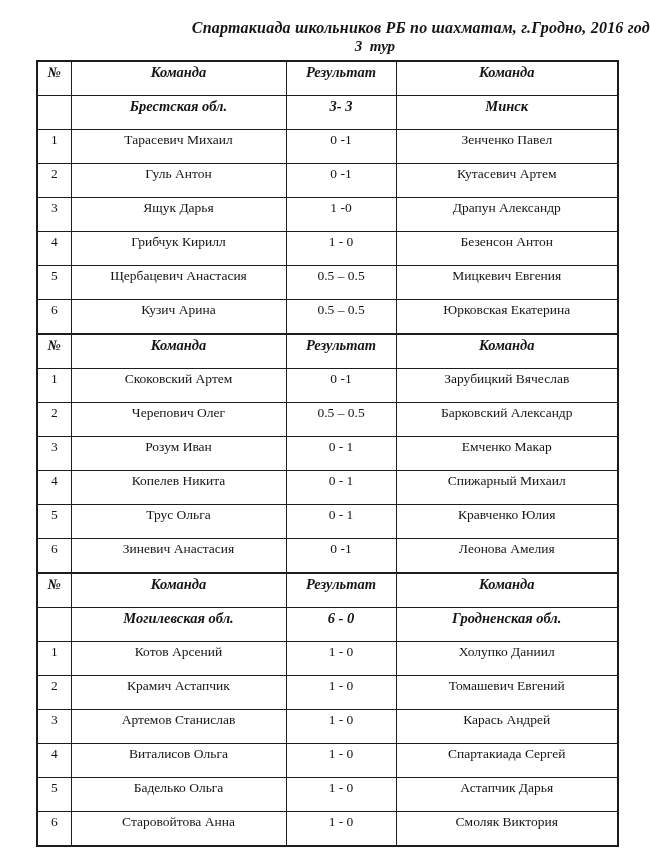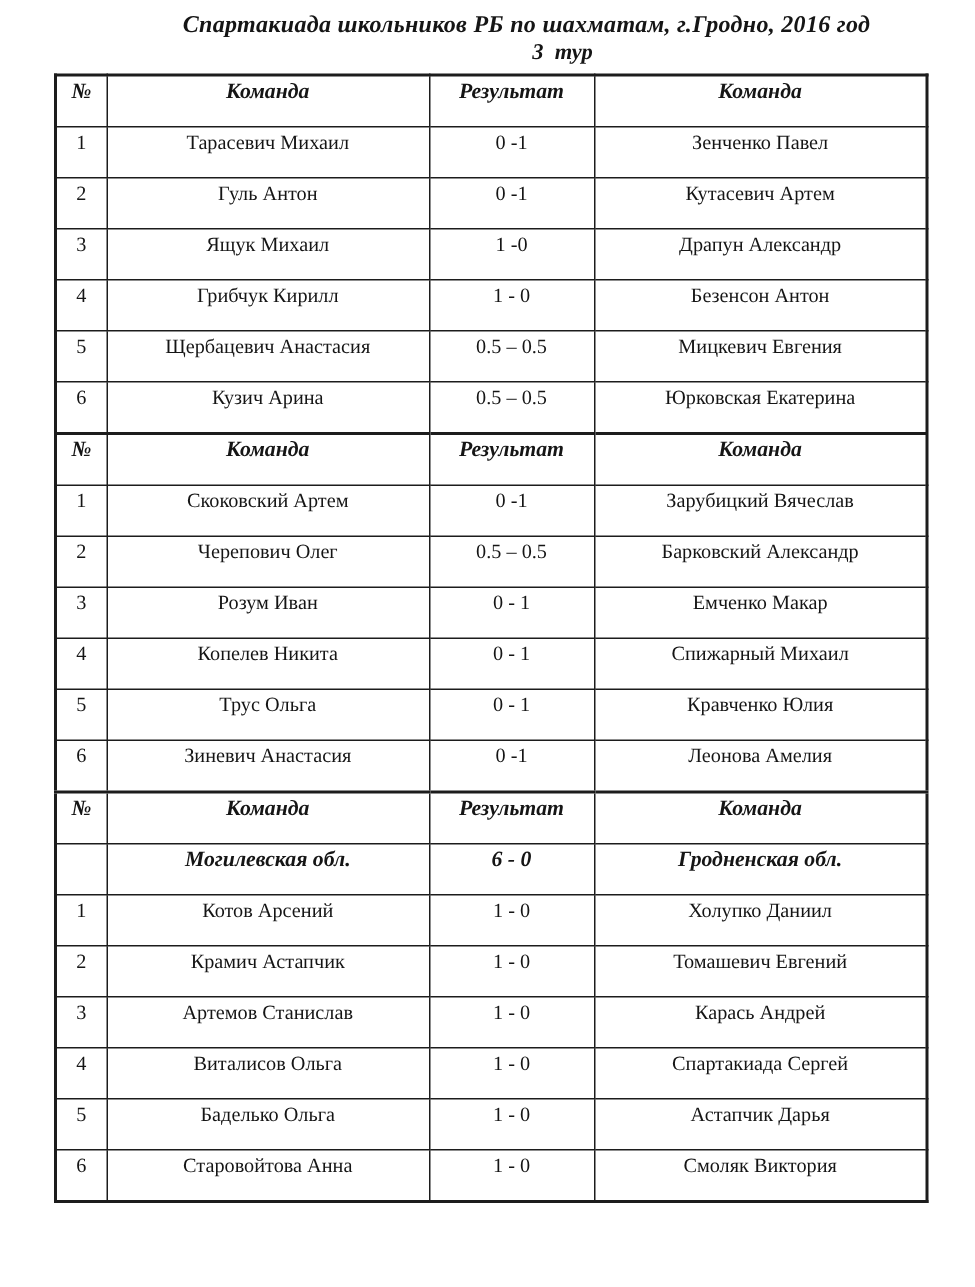--- a/index.html
+++ b/index.html
@@ -5,23 +5,23 @@
   html, body {
     margin: 0; padding: 0;
     width: 650px; height: 858px;
     overflow: hidden;
     background: #ffffff;
     color: #151515;
     font-family: "Liberation Serif", "DejaVu Serif", serif;
   }
   .page { width: 650px; height: 858px; position: relative; }
   .doc-title {
-    padding-top: 7px;
+    padding-top: 18px;
     padding-left: 52px;
-    text-align: center;
+    text-align: right;
     font-weight: bold;
     font-style: italic;
     font-size: 16px;
     line-height: 19px;
     letter-spacing: 0.2px;
   }
   .doc-subtitle {
     padding-left: 100px;
     text-align: center;
     font-weight: bold;
@@ -74,35 +74,41 @@
         <col class="c-team2">
     </colgroup>
     <tbody>
 
       <tr class="hdr">
         <td>№</td>
         <td>Команда</td>
         <td>Результат</td>
         <td>Команда</td>
       </tr>
+      <tr class="team">
+        <td></td>
+        <td>Брестская обл.</td>
+        <td>3- 3</td>
+        <td>Минск</td>
+      </tr>
       <tr>
         <td>1</td>
         <td>Тарасевич Михаил</td>
         <td>0 -1</td>
         <td>Зенченко Павел</td>
       </tr>
       <tr>
         <td>2</td>
         <td>Гуль Антон</td>
         <td>0 -1</td>
         <td>Кутасевич Артем</td>
       </tr>
       <tr>
         <td>3</td>
-        <td>Ящук Михаил</td>
+        <td>Ящук Дарья</td>
         <td>1 -0</td>
         <td>Драпун Александр</td>
       </tr>
       <tr>
         <td>4</td>
         <td>Грибчук Кирилл</td>
         <td>1 - 0</td>
         <td>Безенсон Антон</td>
       </tr>
       <tr>

